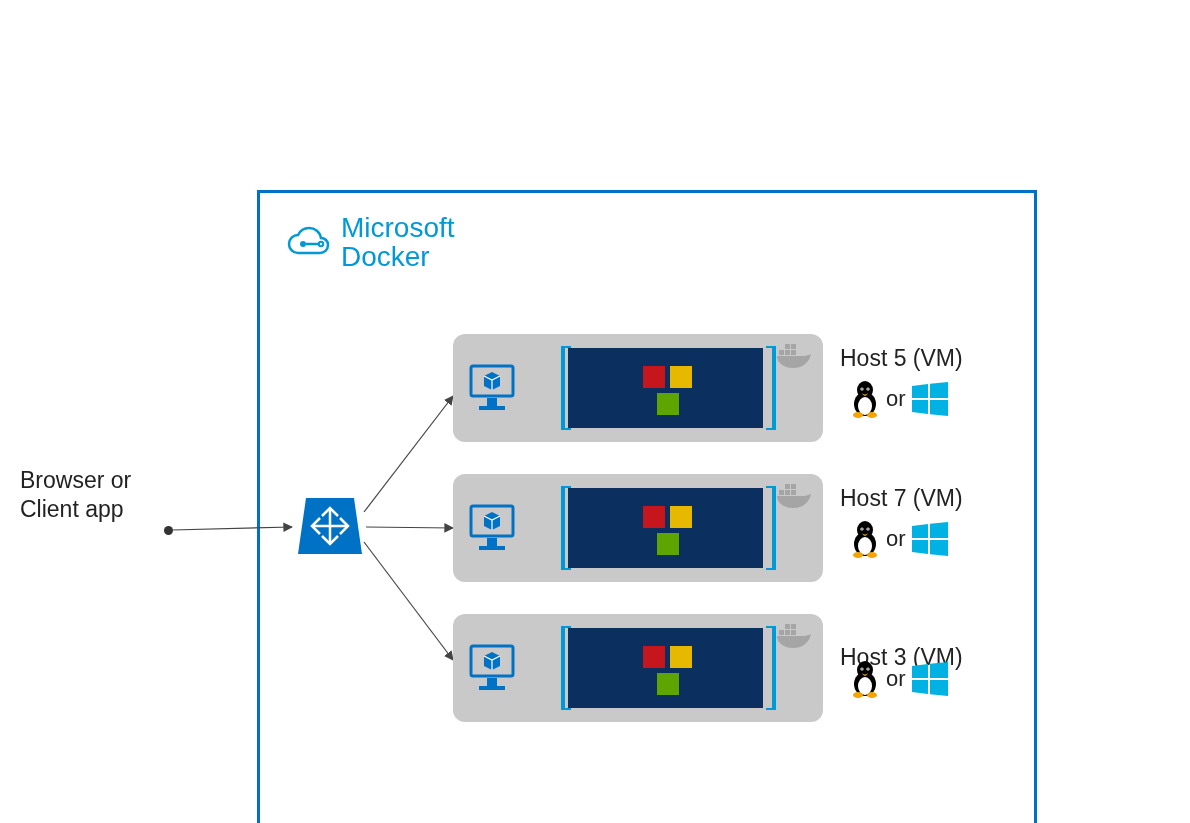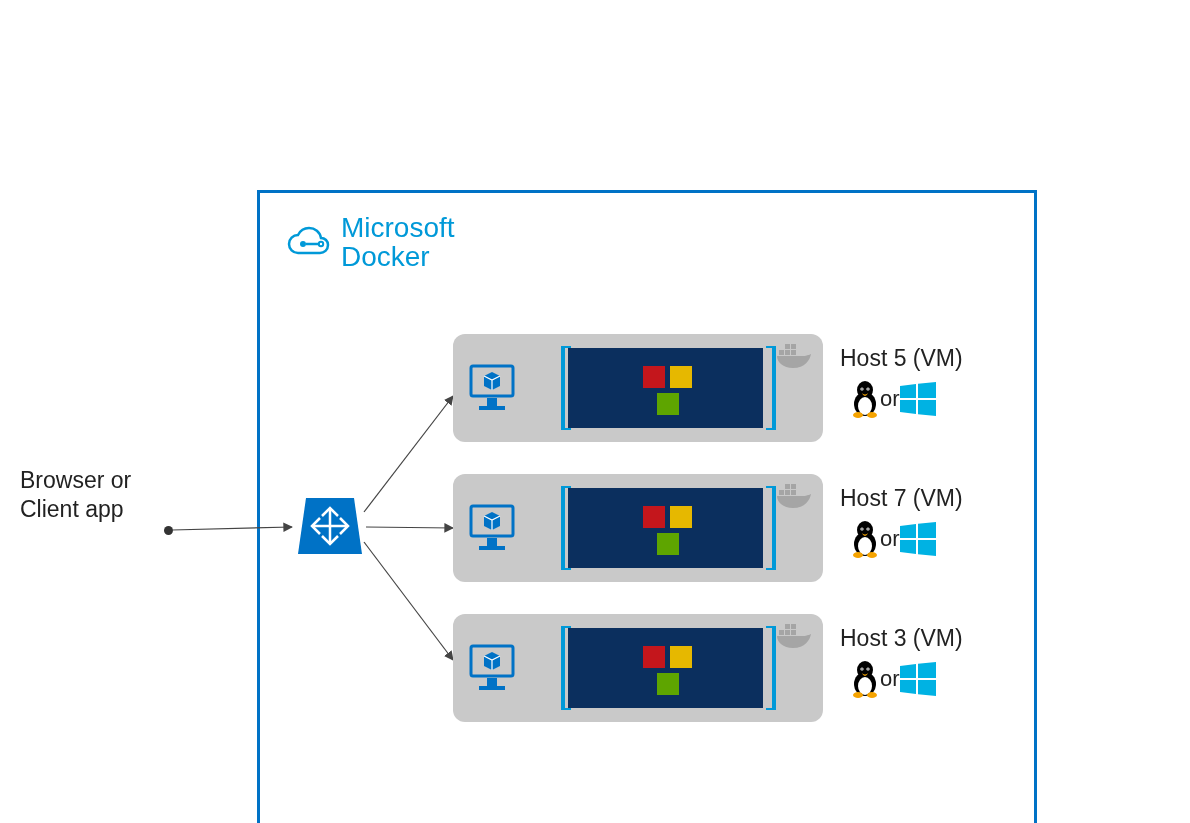--- a/index.html
+++ b/index.html
@@ -124,26 +124,27 @@
     height: 30px;
     opacity: 0.55;
   }
   .host-label {
     position: absolute;
     left: 840px;
     font-size: 23px;
   }
   .hl1 { top: 345px; }
   .hl2 { top: 485px; }
-  .hl3 { top: 625px; }
+  .hl3 { top: 644px; }
   .os-row {
     position: absolute;
     left: 850px;
     display: flex;
     align-items: center;
+    gap: 6px;
   }
   .or1 { top: 380px; }
   .or2 { top: 520px; }
   .or3 { top: 660px; }
   .or-text { font-size: 22px; }
   .tux { width: 30px; height: 38px; }
   .win { width: 36px; height: 34px; }
   svg.arrows {
     position: absolute;
     left: 0; top: 0;

